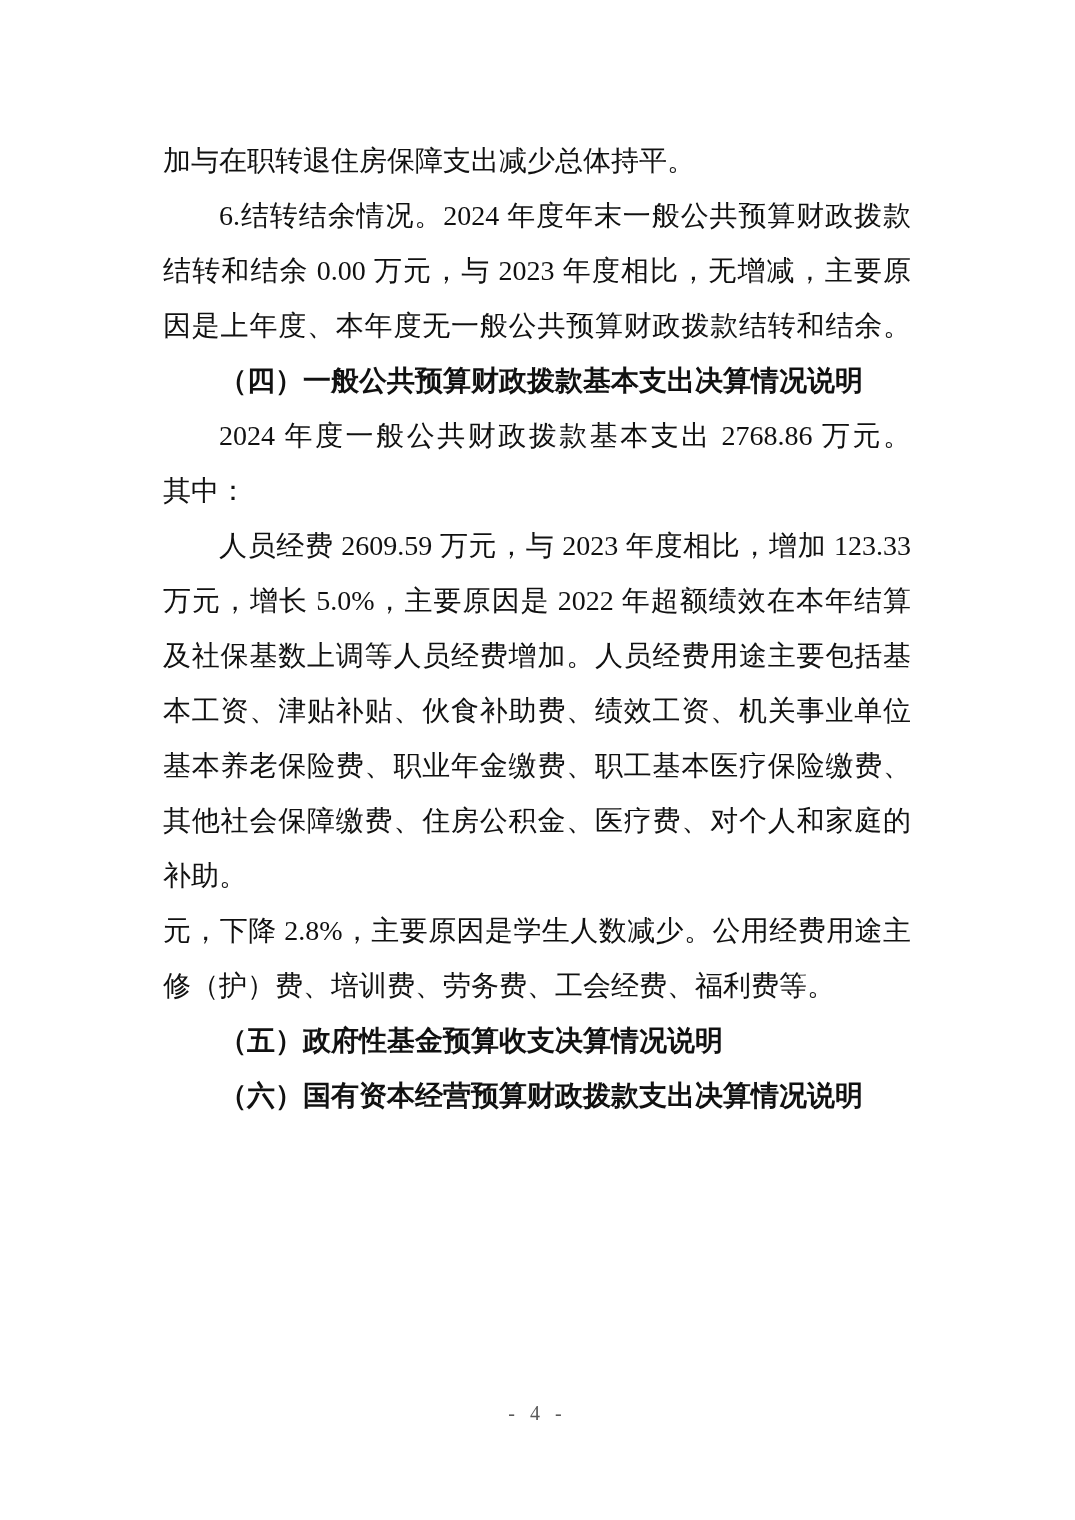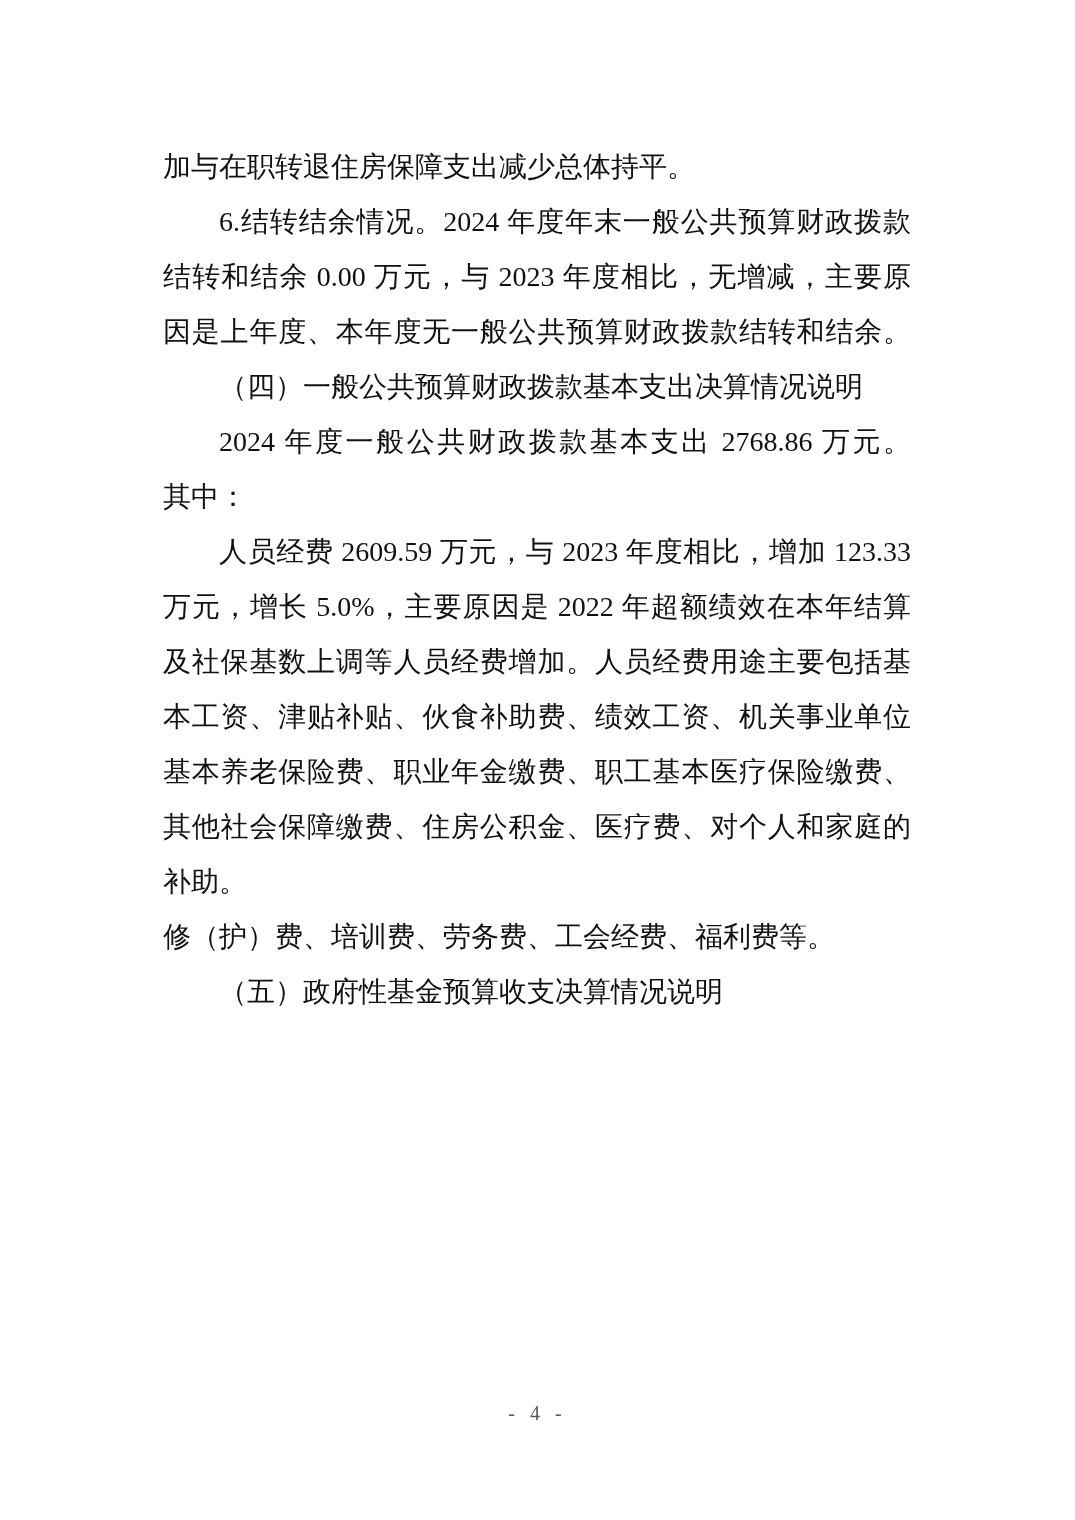--- a/index.html
+++ b/index.html
@@ -12,37 +12,37 @@
     width: 1075px;
     height: 1520px;
     background: #ffffff;
     overflow: hidden;
     font-family: "Liberation Serif", "DejaVu Serif", serif;
     color: #111111;
   }
   .content {
     position: absolute;
     left: 163px;
-    top: 139px;
+    top: 133px;
     width: 748px;
   }
   .line {
     font-size: 28px;
     line-height: 55px;
     height: 55px;
     overflow: hidden;
     white-space: normal;
     text-align: left;
     color: #111111;
   }
   .line.indent {
     padding-left: 56px;
   }
   .line.bold {
-    font-weight: normal;
+    font-weight: bold;
   }
   .line.justify {
     text-align: justify;
     text-align-last: justify;
   }
   .footer {
     position: absolute;
     top: 1398px;
     left: 0;
     width: 1075px;
@@ -67,17 +67,19 @@
       <div class="line indent bold">（四）一般公共预算财政拨款基本支出决算情况说明</div>
       <div class="line indent justify">2024 年度一般公共财政拨款基本支出 2768.86 万元。</div>
       <div class="line">其中：</div>
       <div class="line indent justify">人员经费 2609.59 万元，与 2023 年度相比，增加 123.33</div>
       <div class="line justify">万元，增长 5.0%，主要原因是 2022 年超额绩效在本年结算</div>
       <div class="line justify">及社保基数上调等人员经费增加。人员经费用途主要包括基</div>
       <div class="line justify">本工资、津贴补贴、伙食补助费、绩效工资、机关事业单位</div>
       <div class="line justify">基本养老保险费、职业年金缴费、职工基本医疗保险缴费、</div>
       <div class="line justify">其他社会保障缴费、住房公积金、医疗费、对个人和家庭的</div>
       <div class="line">补助。</div>
+      <div class="line justify">元，下降 2.8%，主要原因是学生人数减少。公用经费用途主</div>
       <div class="line">修（护）费、培训费、劳务费、工会经费、福利费等。</div>
       <div class="line indent bold">（五）政府性基金预算收支决算情况说明</div>
+      <div class="line indent bold">（六）国有资本经营预算财政拨款支出决算情况说明</div>
     </div>
   <div class="footer">- 4 -</div>
 </div>
 
 </body></html>

